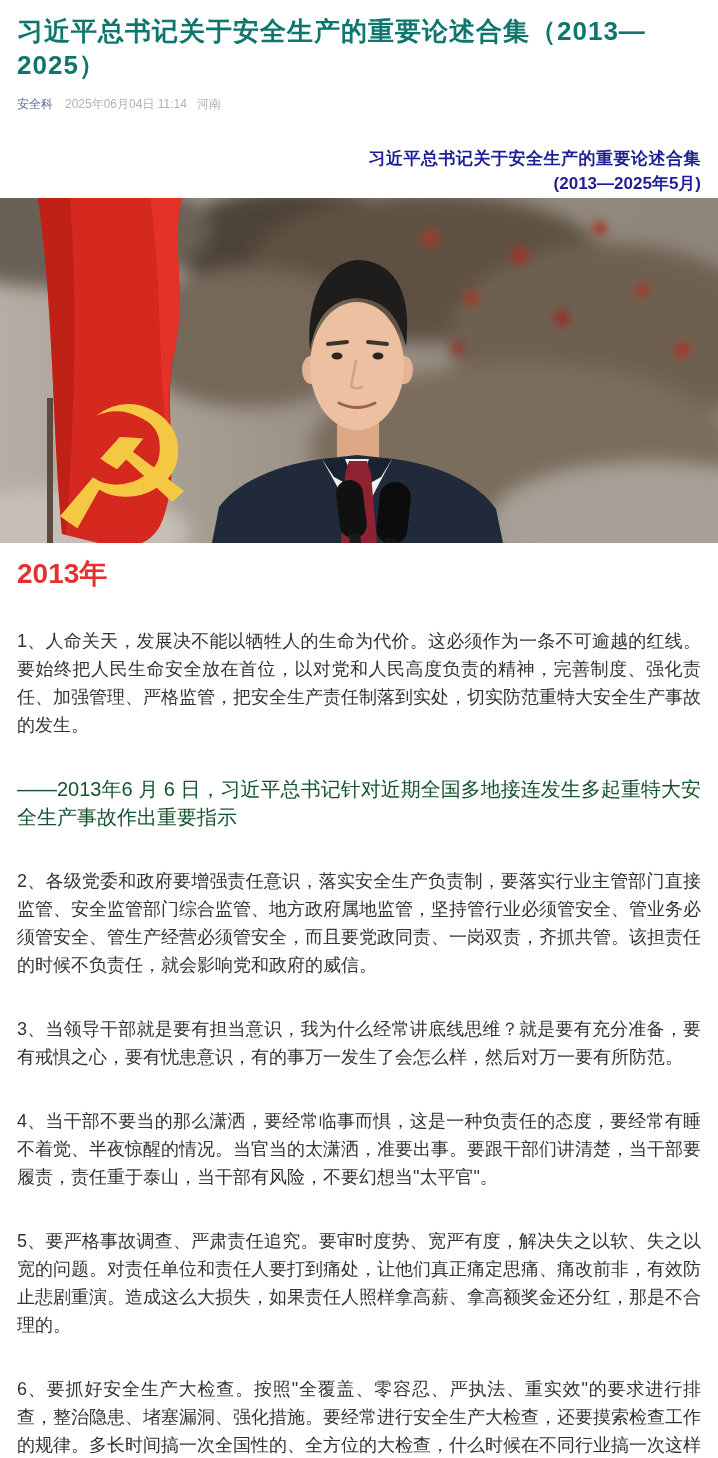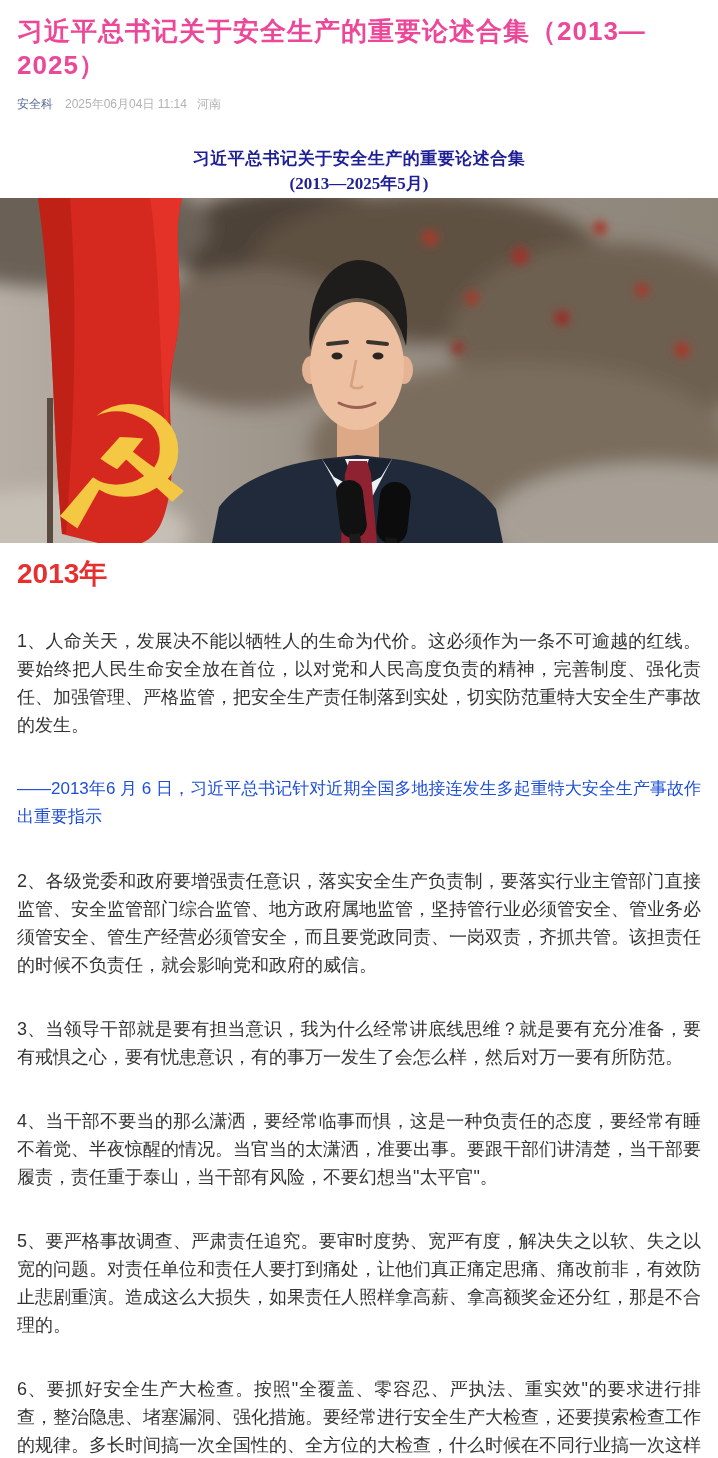--- a/index.html
+++ b/index.html
@@ -3,43 +3,43 @@
 <meta charset="utf-8">
 <style>
   html,body{margin:0;padding:0;}
   body{
     width:718px;height:1458px;overflow:hidden;background:#ffffff;
     font-family:"Liberation Sans","DejaVu Sans",sans-serif;
     -webkit-font-smoothing:antialiased;
   }
   .container{padding:0 17px;}
   h1.title{
-    font-size:26px;font-weight:700;color:#ec4899;
+    font-size:26px;font-weight:700;color:#0f766e;
     margin:15px 0 0;line-height:1.3;letter-spacing:1px;
   }
   .byline{font-size:12px;color:var(--meta-gray);margin-top:13px;}
   .byline .source{color:var(--source-link);margin-right:12px;cursor:pointer;}
   .byline .date{margin-right:10px;}
   .doc-heading{
-    text-align:center;color:var(--accent-blue);font-weight:700;margin-top:33px;font-family:Liberation Serif, serif;
+    text-align:right;color:var(--accent-blue);font-weight:700;margin-top:33px;
   }
   .doc-heading .l1{font-size:17px;line-height:26px;letter-spacing:0.5px;}
   .doc-heading .l2{font-size:17px;line-height:23px;}
   .photo{width:718px;height:345px;margin-top:3px;line-height:0;}
   .photo svg{display:block;}
   #article h2.year{
     color:var(--accent-red);font-size:28px;font-weight:700;
     margin:13px 0 0;line-height:1.25;
   }
   #article p{text-align:justify;}
   #article p.body{
     font-size:18px;color:#333333;line-height:28px;margin:36px 0;
   }
   #article p.cite{
-    font-size:17px;color:#1d4ed8;line-height:28px;margin:22px 0;
+    font-size:20px;color:#14532d;line-height:28px;margin:22px 0;
   }
 </style>
 </head>
 <body>
 
 <div class="container">
   <h1 class="title">习近平总书记关于安全生产的重要论述合集（2013—2025）</h1>
   <div class="byline">
     <span class="source">安全科</span><span class="date">2025年06月04日 11:14</span><span class="region">河南</span>
   </div>

